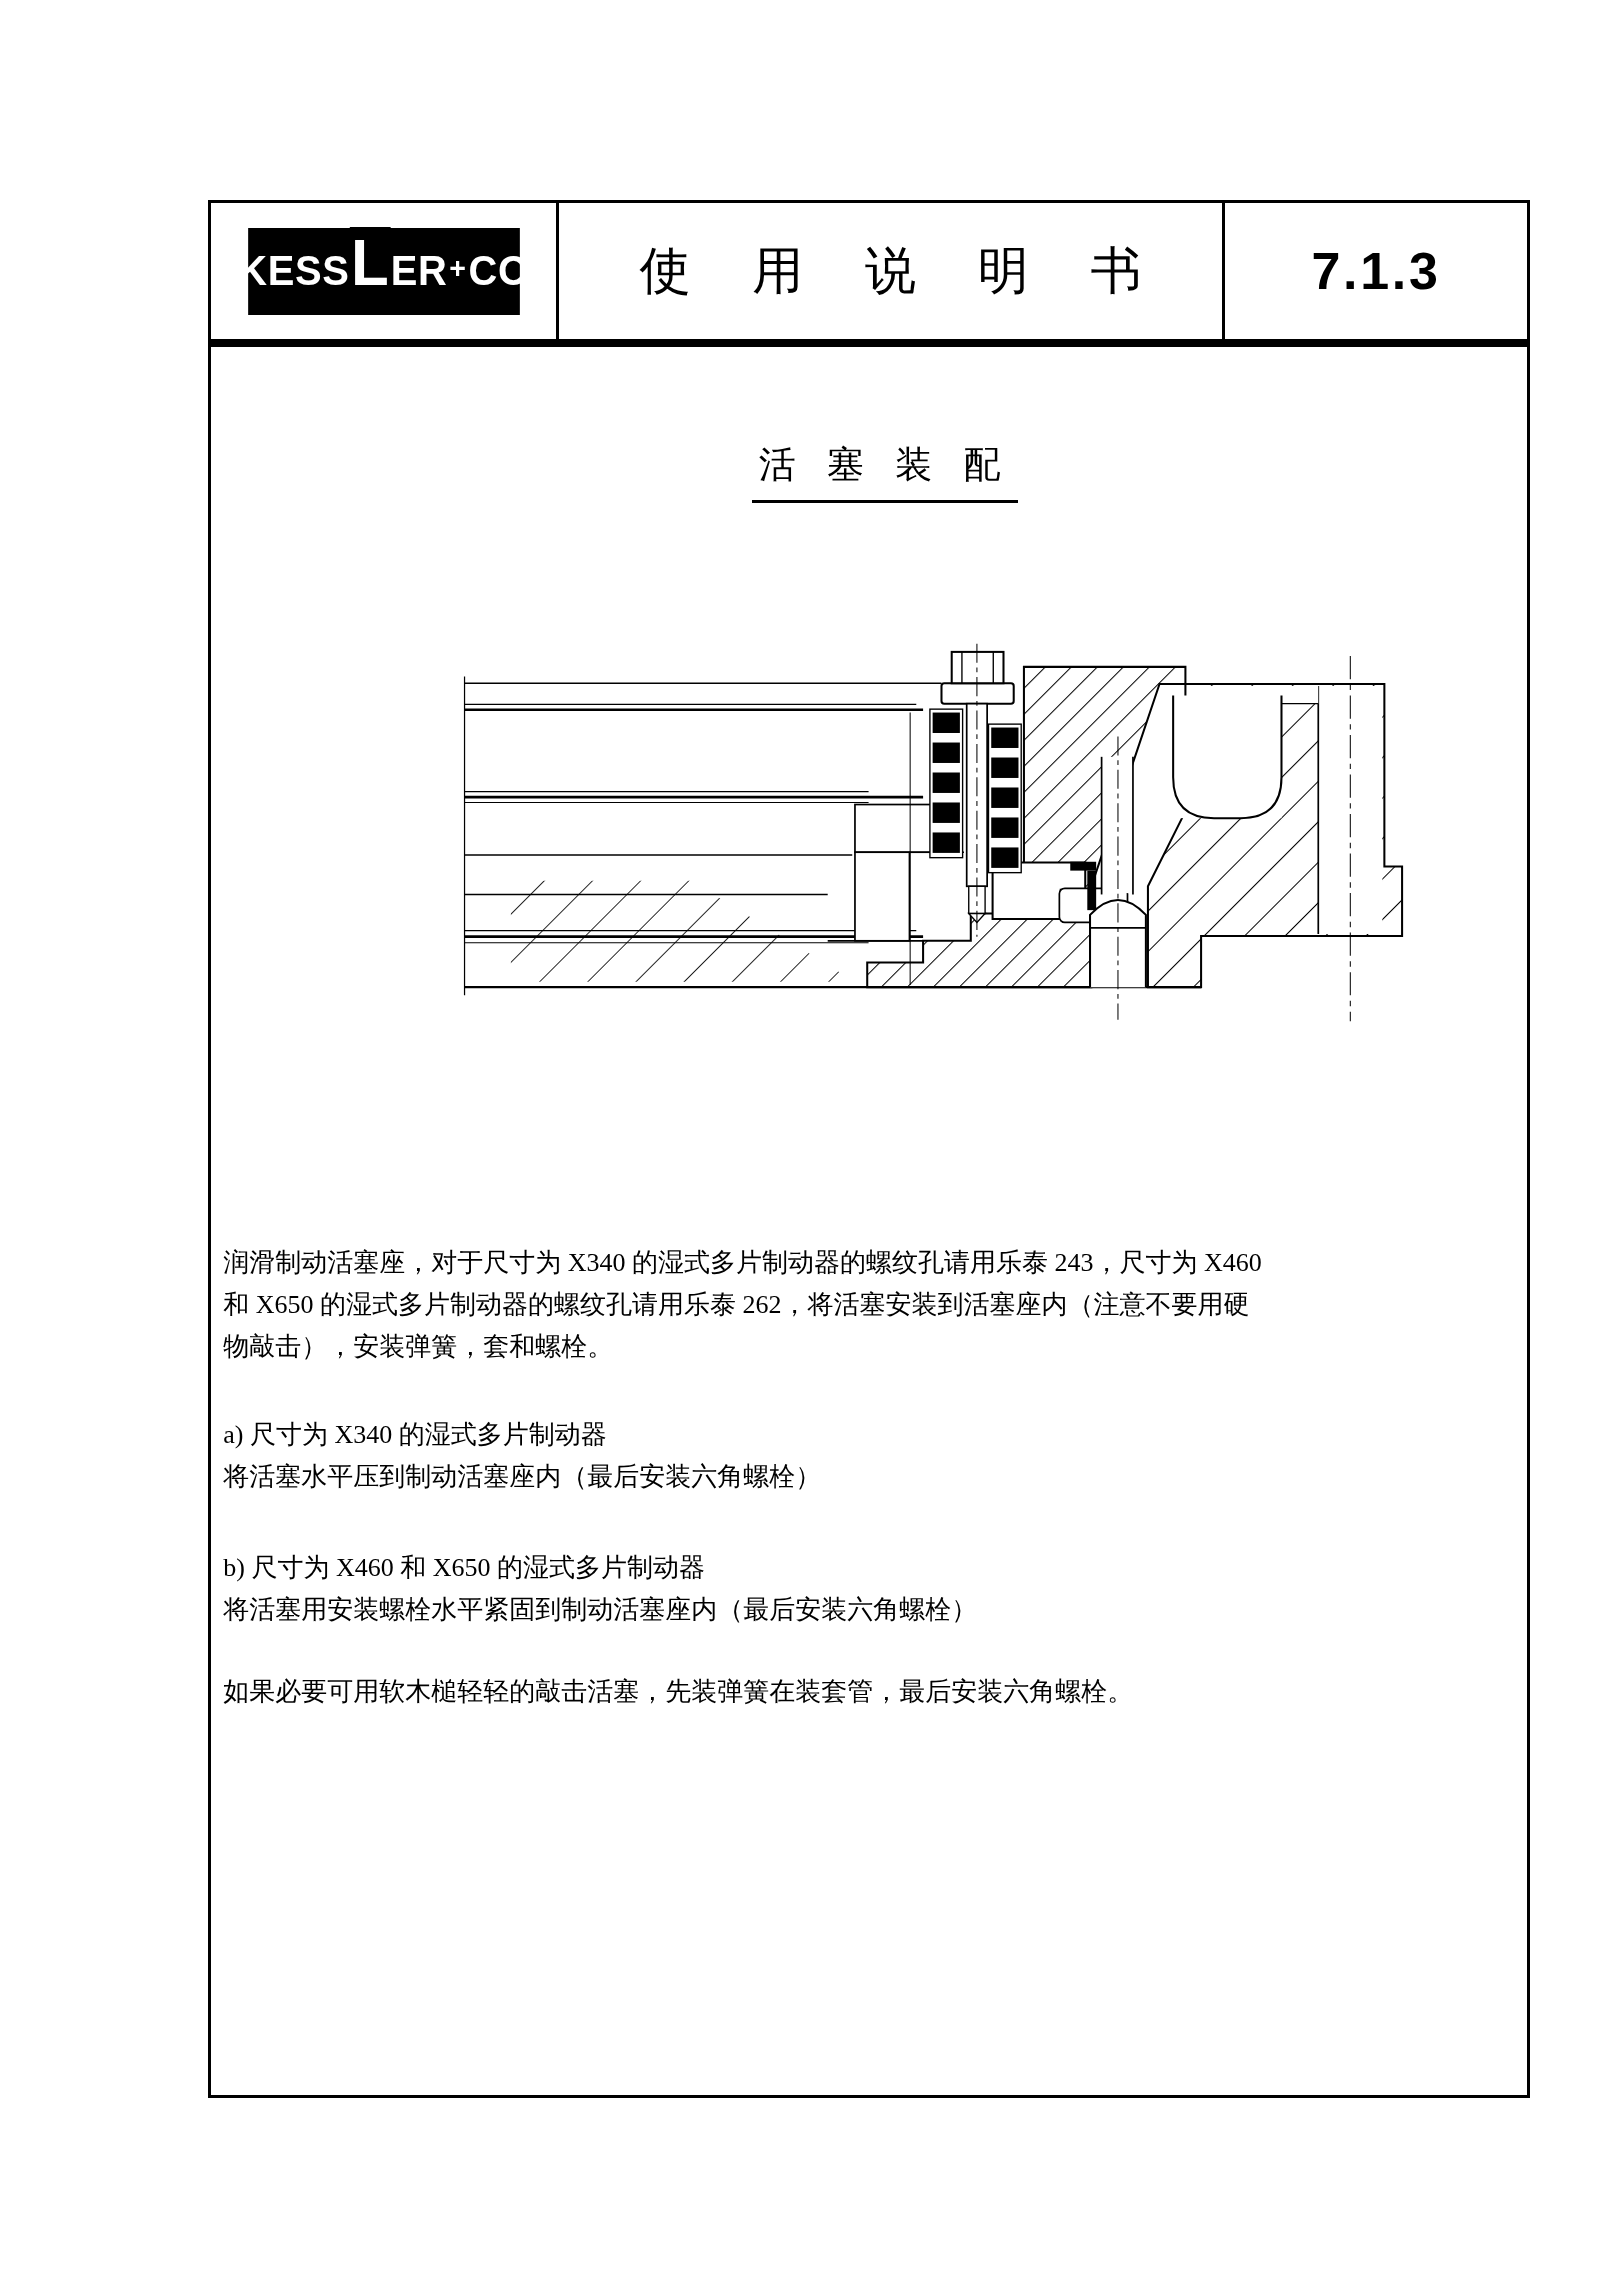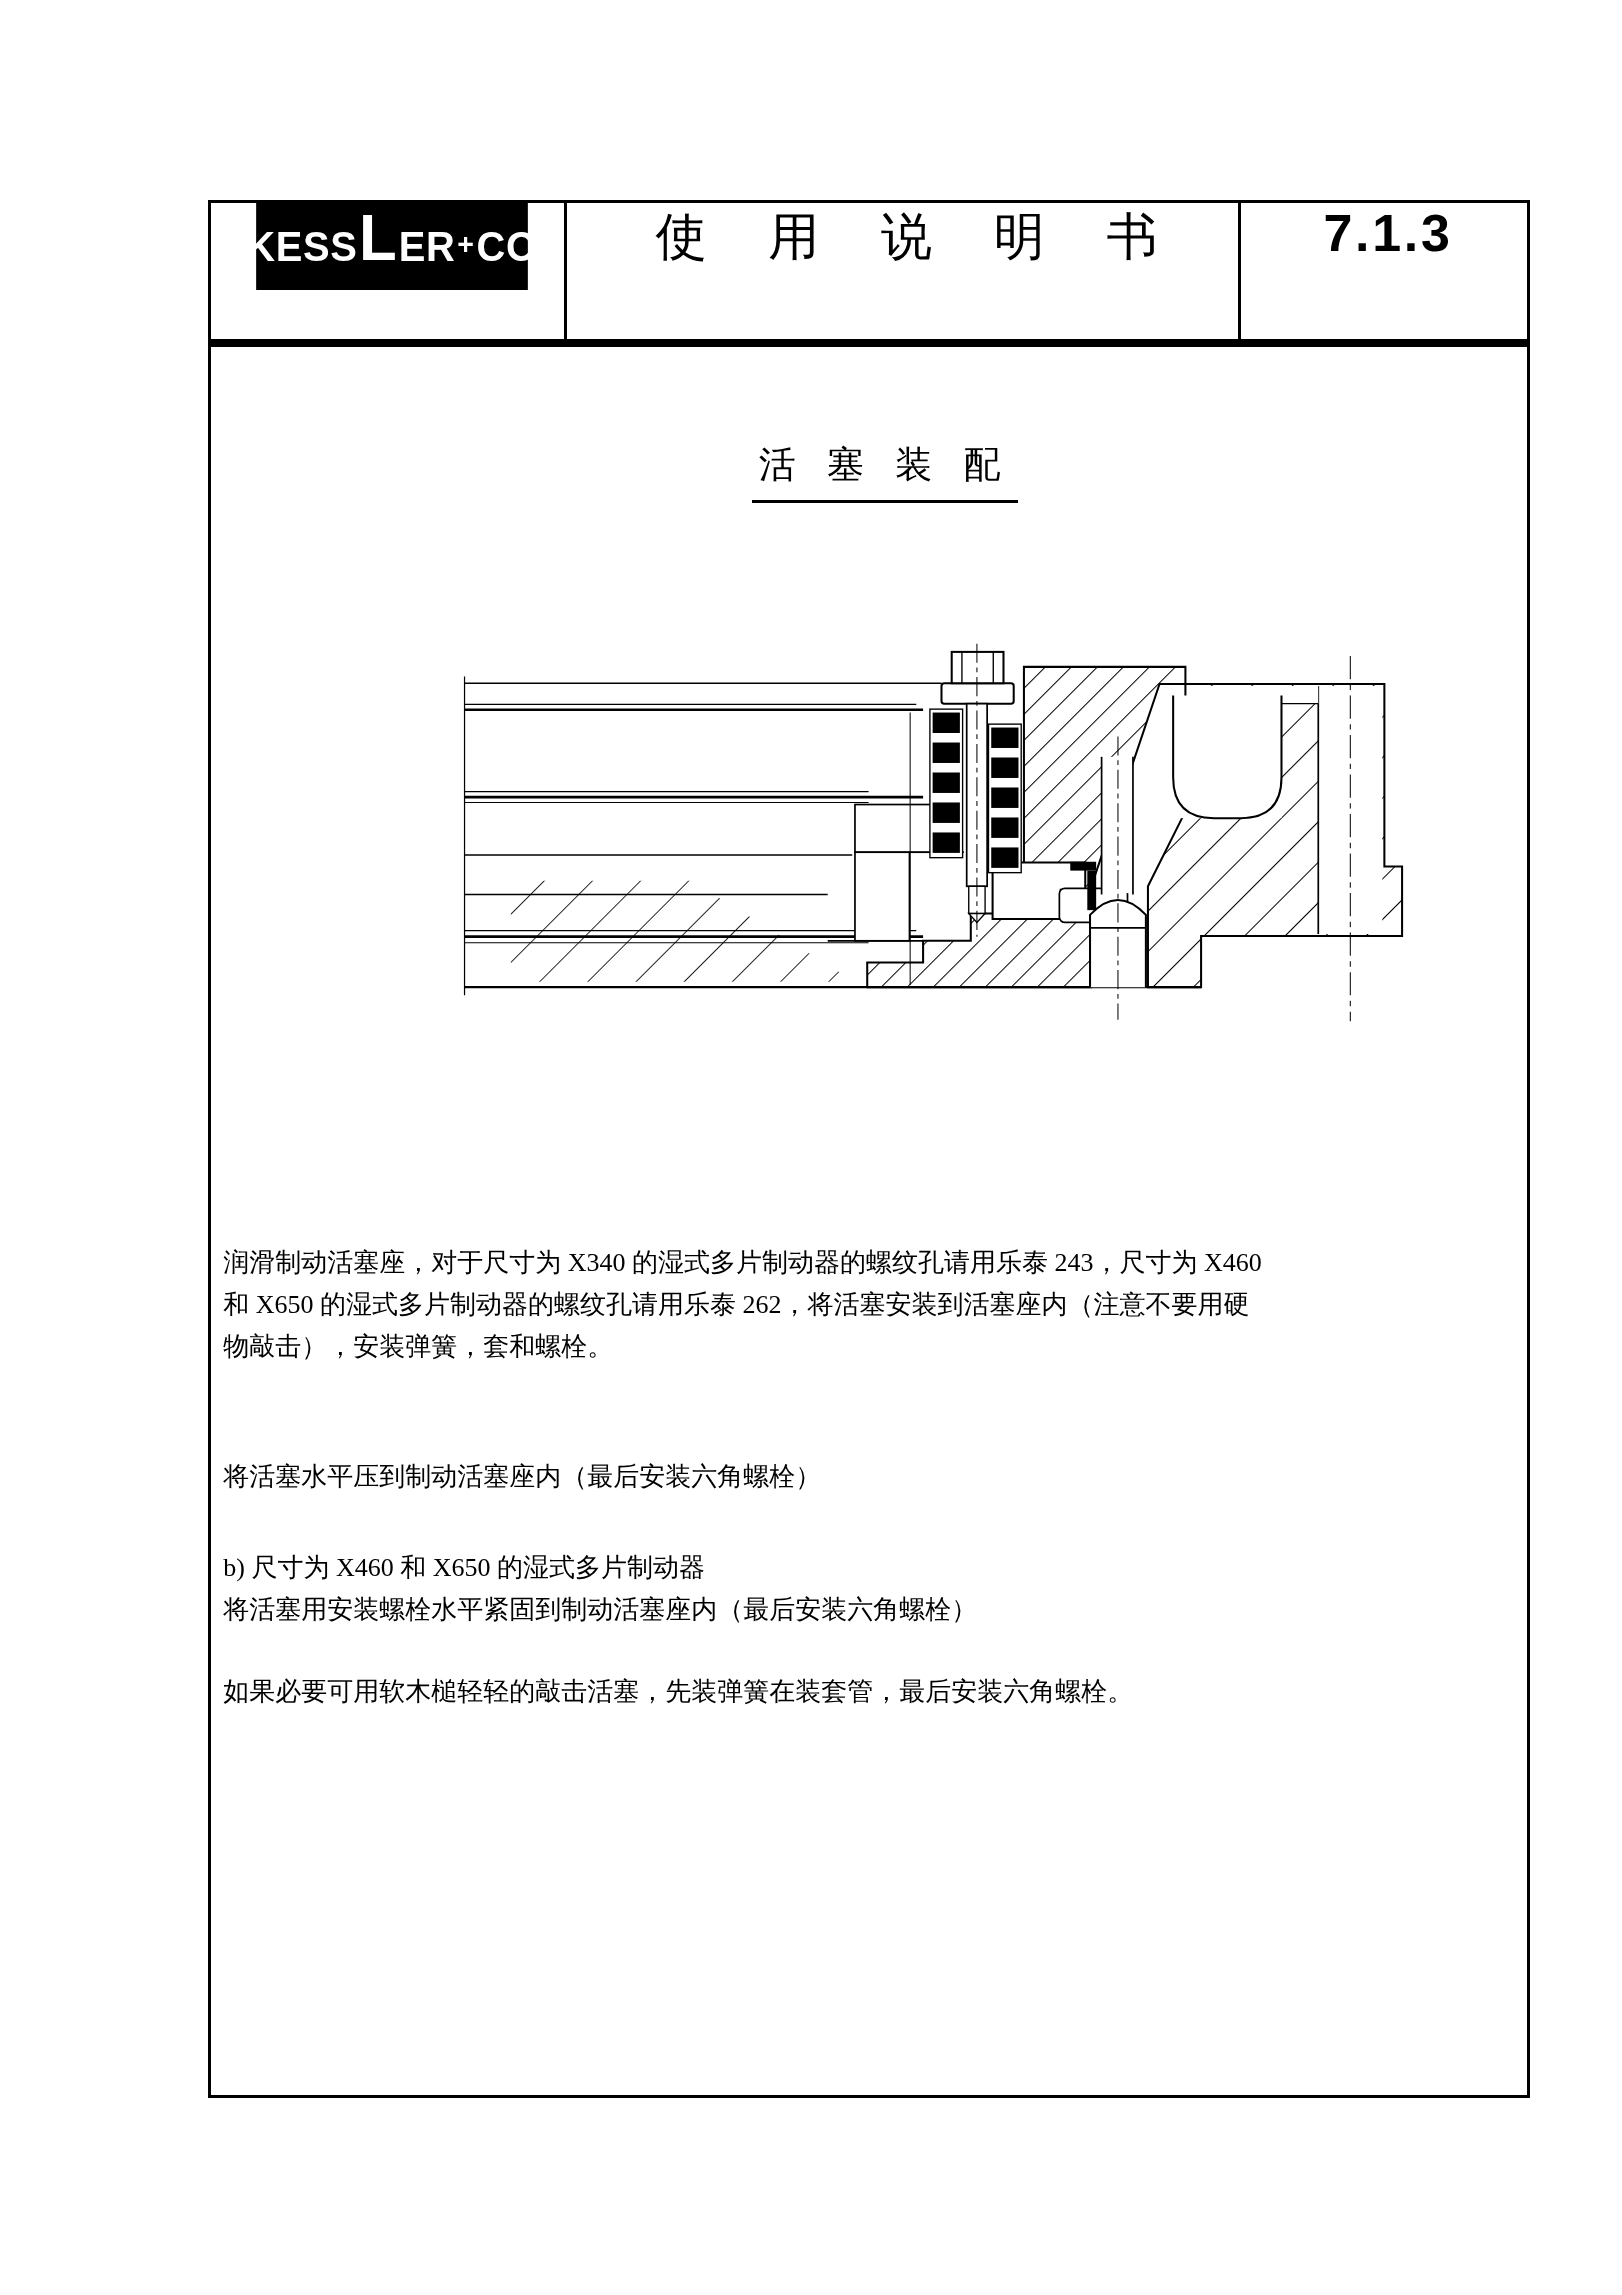--- a/index.html
+++ b/index.html
@@ -17,21 +17,21 @@
     border:3.4px solid #000;
     box-sizing:border-box;
   }
   
   .header{
     position:absolute;left:0;top:0;width:100%;height:144px;
     border-bottom:8.2px solid #000;
     box-sizing:border-box;
     display:flex;
   }
-  .cell{box-sizing:border-box;height:100%;display:flex;justify-content:center;margin-left:8px;}
+  .cell{box-sizing:border-box;height:100%;display:flex;align-items:center;justify-content:center;}
   .logo-cell{width:348px;border-right:3.4px solid #000;}
   .title-cell{width:666px;border-right:3.4px solid #000;}
   .num-cell{flex:1;}
   .logo{
     width:286px;height:87px;background:#000;color:#fff;
     display:flex;align-items:center;justify-content:center;
     font-family:"Liberation Sans","DejaVu Sans",sans-serif;
     font-weight:bold;font-size:42px;letter-spacing:0.7px;
     transform:scaleX(0.95);
     overflow:visible;
@@ -191,20 +191,21 @@
 
       <line x1="1327" y1="22" x2="1327" y2="558" stroke="#000" stroke-width="1.5" stroke-dasharray="34 8 8 8"></line>
     </svg>
 
     <div class="txt t-intro">
       <div>润滑制动活塞座，对于尺寸为 X340 的湿式多片制动器的螺纹孔请用乐泰 243，尺寸为 X460</div>
       <div>和 X650 的湿式多片制动器的螺纹孔请用乐泰 262，将活塞安装到活塞座内（注意不要用硬</div>
       <div>物敲击），安装弹簧，套和螺栓。</div>
     </div>
 
+    <div class="txt t-a-head">a) 尺寸为 X340 的湿式多片制动器</div>
     <div class="txt t-a-body">将活塞水平压到制动活塞座内（最后安装六角螺栓）</div>
 
     <div class="txt t-b-head">b) 尺寸为 X460 和 X650 的湿式多片制动器</div>
     <div class="txt t-b-body">将活塞用安装螺栓水平紧固到制动活塞座内（最后安装六角螺栓）</div>
 
     <div class="txt t-close">如果必要可用软木槌轻轻的敲击活塞，先装弹簧在装套管，最后安装六角螺栓。</div>
 
   </div>
 </div>
 

